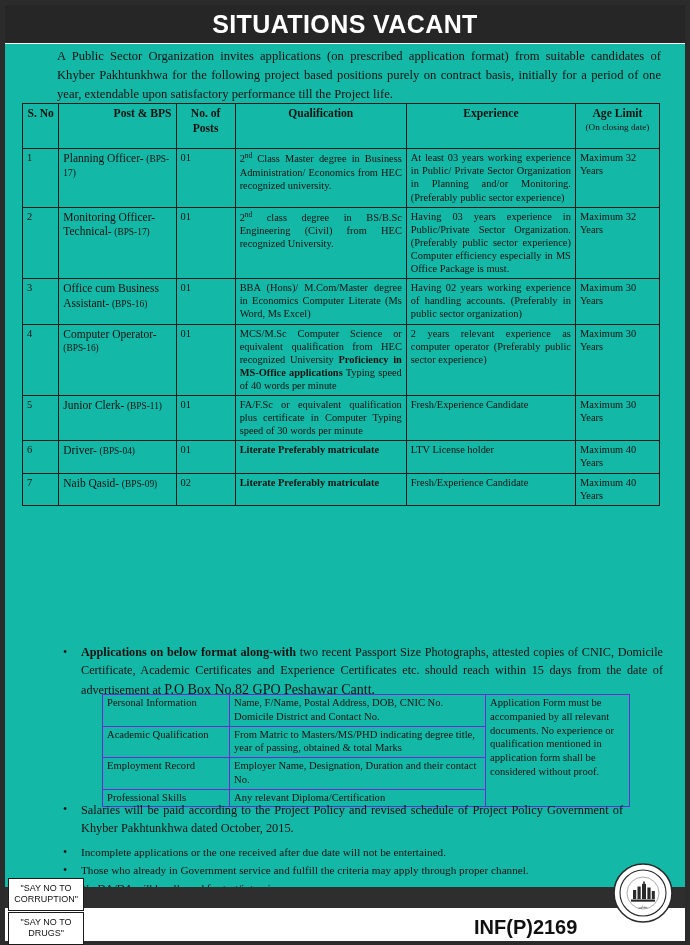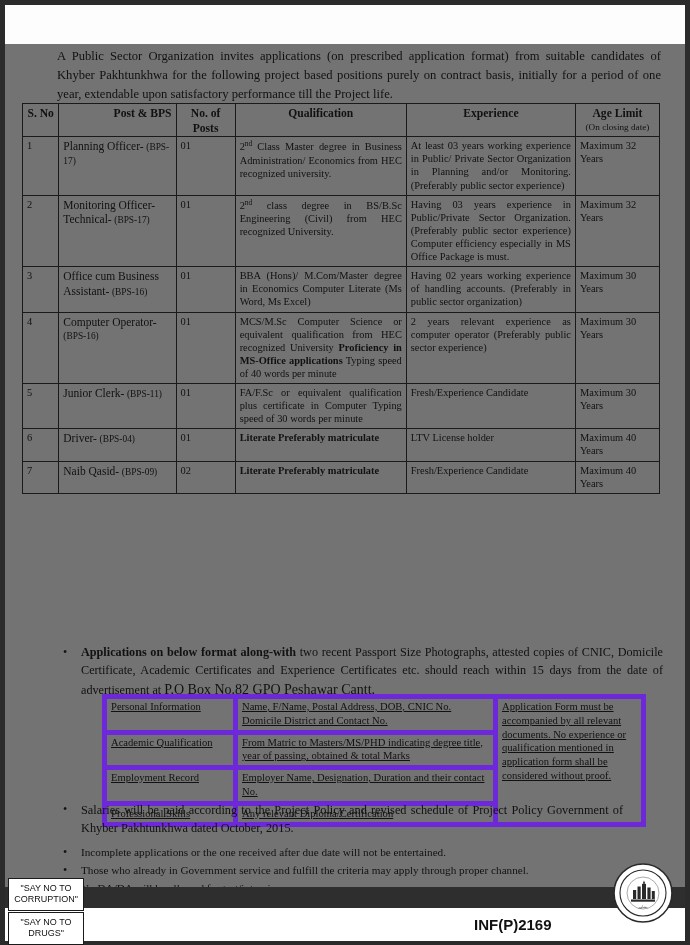--- a/index.html
+++ b/index.html
@@ -59,21 +59,21 @@
     letter-spacing: 0.4px;
   }
 
   
   #content {
     position: absolute;
     left: 5px;
     right: 5px;
     top: 44px;
     bottom: 0;
-    background: #737373;
+    background: #14b8a6;
   }
 
   #intro {
     position: absolute;
     left: 52px;
     top: 3px;
     width: 604px;
     font-size: 12.6px;
     line-height: 1.52;
     text-align: justify;
@@ -92,21 +92,21 @@
     border: 1px solid #1a1a1a;
     vertical-align: top;
     padding: 2px 4px 3px 4px;
     font-size: 10.4px;
     line-height: 1.26;
   }
   table.jobs thead th {
     font-weight: bold;
     font-size: 11.6px;
     padding-top: 3px;
-    padding-bottom: 0;
+    padding-bottom: 12px;
   }
   th.c-sno   { width: 26px; }
   th.c-post  { width: 104px; text-align: right; }
   th.c-num   { width: 48px; }
   th.c-qual  { width: 156px; }
   th.c-exp   { width: 154px; }
   th.c-age   { width: 72px; margin-left: 12px; }
 
   .hdr-sub {
     display: block;
@@ -164,26 +164,25 @@
   
   table.fmt {
     position: absolute;
     left: 97px;
     top: 650px;
     width: 500px;
     border-collapse: collapse;
     table-layout: fixed;
   }
   table.fmt td {
-    border: 5px solid #6d28d9;
+    border: 1px solid #6d28d9;
     vertical-align: top;
     padding: 1px 4px 2px 4px;
     font-size: 10.6px;
     line-height: 1.3;
-    text-decoration: underline;
   }
   td.f-label { width: 118px; }
   td.f-value { width: 247px; }
   td.f-note  { width: 135px; font-size: 10.5px; line-height: 1.34; }
 
   
   #b-salary { left: 58px; top: 757px; width: 560px; }
   #b-salary .txt { font-size: 12.3px; line-height: 1.5; }
 
   #b-incomplete { left: 58px; top: 800px; width: 570px; }
@@ -244,21 +243,21 @@
     font-size: 12.4px;
     font-weight: bold;
     letter-spacing: 0.35px;
     z-index: 5;
   }
   #inf-code {
     position: absolute;
     left: 474px;
     top: 916px;
     font-family: "Liberation Sans", sans-serif;
-    font-size: 15px;
+    font-size: 20px;
     font-weight: bold;
     z-index: 5;
   }
   #bottom-rule {
     position: absolute;
     left: 5px; right: 5px;
     bottom: 0;
     height: 4px;
     background: #2b2b2b;
     z-index: 4;
@@ -276,20 +275,23 @@
 </style>
 </head>
 <body>
 
 <div id="page">
 
   <div class="edge-top"></div>
   <div class="edge-left"></div>
   <div class="edge-right"></div>
 
+  <div id="titlebar">
+    <span class="title-text">SITUATIONS VACANT</span>
+  </div>
 
   <div id="content">
 
     <div id="intro">A Public Sector Organization invites applications (on prescribed application format) from suitable candidates of Khyber Pakhtunkhwa for the following project based positions purely on contract basis, initially for a period of one year, extendable upon satisfactory performance till the Project life.</div>
 
     <table class="jobs">
       <thead>
         <tr>
           <th class="c-sno">S. No</th>
           <th class="c-post">Post &amp; BPS</th>

